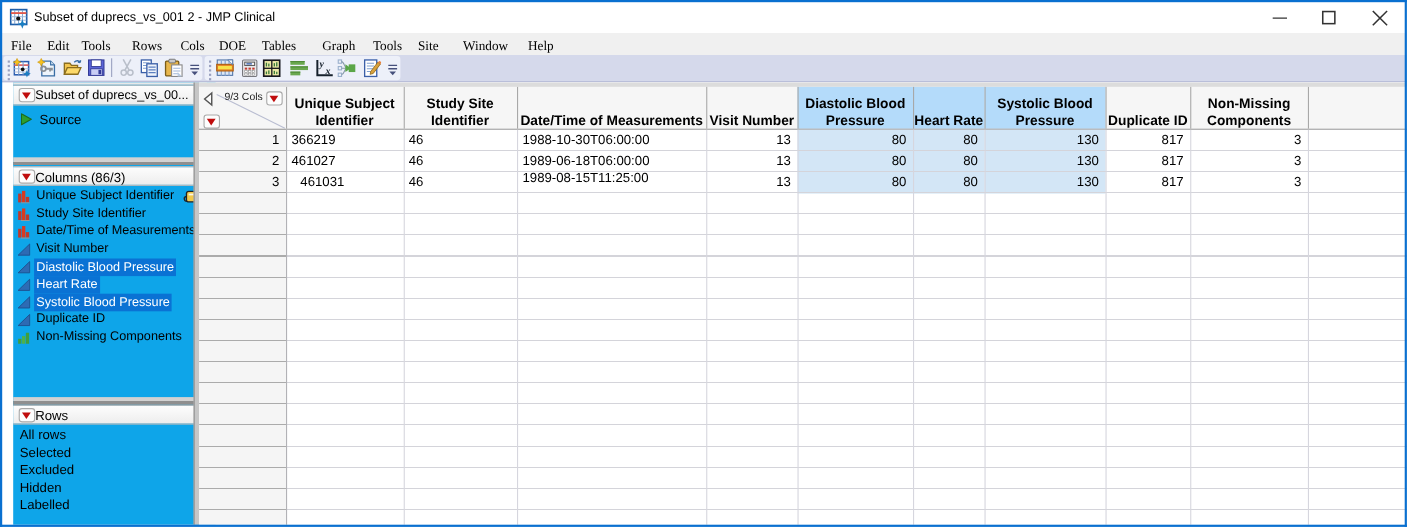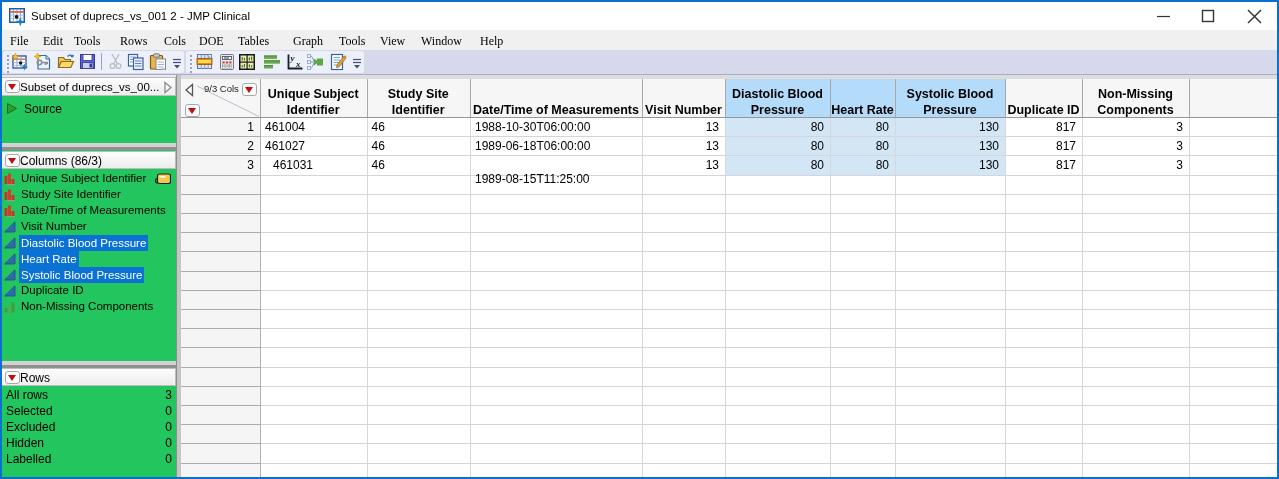--- a/index.html
+++ b/index.html
@@ -43,21 +43,21 @@
 <div class="abs" style="left:0;top:30px;width:1279px;height:20px;background:#f0f0f0">
 <span class="m" style="left:10px">File</span>
 <span class="m" style="left:43px">Edit</span>
 <span class="m" style="left:74px">Tools</span>
 <span class="m" style="left:120px">Rows</span>
 <span class="m" style="left:164px">Cols</span>
 <span class="m" style="left:199px">DOE</span>
 <span class="m" style="left:238px">Tables</span>
 <span class="m" style="left:293px">Graph</span>
 <span class="m" style="left:339px">Tools</span>
-<span class="m" style="left:380px">View</span>
+<span class="m" style="left:380px">Site</span>
 <span class="m" style="left:421px">Window</span>
 <span class="m" style="left:480px">Help</span>
 </div>
 <div class="abs" style="left:0;top:50px;width:1279px;height:25px;background:#d5d9eb;border-bottom:1px solid #a7accd">
 <div class="abs" style="left:3px;top:1px;width:181px;height:22px;background:#edf0f9;border-radius:3px"></div>
 <div class="abs" style="left:186px;top:1px;width:178px;height:22px;background:#edf0f9;border-radius:3px"></div>
 <div class="abs grip" style="left:7px;top:5px">
       <i></i>
       <i></i>
       <i></i>
@@ -228,21 +228,21 @@
 <path d="M8 12 L14.5 3.5 L16.8 5.3 L10.3 13.8 L7.5 14.6 Z" fill="#d9a13c" stroke="#8a6414" stroke-width="0.7"></path>
 <path d="M14.5 3.5 L16.8 5.3 L17.5 4.2 C17.8 3.5 16.5 2.3 15.6 2.6 Z" fill="#e8803a"></path>
     </svg>
 <svg class="abs" style="left:352px;top:8px" width="10" height="12" viewBox="0 0 10 12">
       <line x1="1" y1="1.5" x2="9" y2="1.5" stroke="#46507c" stroke-width="1.2"></line>
       <line x1="1" y1="4.5" x2="9" y2="4.5" stroke="#46507c" stroke-width="1.2"></line>
       <path d="M2 7 H8 L5 10.5 Z" fill="#46507c"></path>
     </svg>
 </div>
 <div class="abs" id="content" style="left:0;top:75px;width:1279px;height:402px;background:#fff">
-<div class="abs" style="left:0;top:0;width:184px;height:402px;background:#22c55e">
+<div class="abs" style="left:12px;top:0;width:184px;height:402px;background:#0ea5e9">
 <div class="abs" style="left:0;top:0;width:176px;height:2px;background:#e8e8e8"></div>
 <div class="sech" style="left:0;top:2px;width:176px;height:19px">
 <div class="redbtn" style="left:5px;top:2px"></div>
         <div class="txt" style="font-size:11.5px;top:3px">Subset of duprecs_vs_00...</div>
 <svg class="abs" style="left:163px;top:3px" width="10" height="13" viewBox="0 0 10 13">
           <path d="M2 1.5 L8 6.5 L2 11.5 Z" fill="#fdfdfd" stroke="#8a8a8a" stroke-width="1.3"></path>
         </svg>
 </div>
 <svg class="abs" style="left:7px;top:28px" width="10" height="11" viewBox="0 0 10 11">
         <path d="M0.5 0.5 L9.5 5.5 L0.5 10.5 Z" fill="#2e9e2e" stroke="#1c6a1c" stroke-width="1"></path>
@@ -358,21 +358,21 @@
 <div class="redbtn" style="left:61px;top:8px"></div>
 <div class="redbtn" style="left:4px;top:29px"></div>
 <div class="abs" style="left:0;top:42px;width:1098px;height:1px;background:#979797"></div>
 <div class="abs" style="left:0;top:43px;width:1098px;height:359px">
 <div class="abs" style="left:544px;top:0;width:105px;height:57.6px;background:#d3e6f6"></div>
 <div class="abs" style="left:649px;top:0;width:65px;height:57.6px;background:#d3e6f6"></div>
 <div class="abs" style="left:714px;top:0;width:110px;height:57.6px;background:#d3e6f6"></div>
 <div class="abs" style="left:0;top:0;width:79px;height:359px;background:repeating-linear-gradient(to bottom,#f5f5f5 0px,#f5f5f5 18.2px,#ababab 18.2px,#ababab 19.2px)"></div>
 <div class="abs" style="left:79px;top:0;width:1019px;height:359px;background:repeating-linear-gradient(to bottom,transparent 0px,transparent 18.2px,#d4d4da 18.2px,#d4d4da 19.2px)"></div>
 <div class="cell" style="left:0px;top:0.0px;width:73px;text-align:right">1</div>
-<div class="cell" style="left:84px;top:0.0px;width:101.5px">461004</div>
+<div class="cell" style="left:84px;top:0.0px;width:101.5px">366219</div>
 <div class="cell" style="left:190.5px;top:0.0px;width:98.5px">46</div>
 <div class="cell" style="left:294px;top:0.0px;width:167px">1988-10-30T06:00:00</div>
 <div class="cell" style="left:461px;top:0.0px;width:77px;text-align:right">13</div>
 <div class="cell" style="left:544px;top:0.0px;width:99px;text-align:right">80</div>
 <div class="cell" style="left:649px;top:0.0px;width:59px;text-align:right">80</div>
 <div class="cell" style="left:714px;top:0.0px;width:104px;text-align:right">130</div>
 <div class="cell" style="left:824px;top:0.0px;width:71px;text-align:right">817</div>
 <div class="cell" style="left:901px;top:0.0px;width:101px;text-align:right">3</div>
 <div class="cell" style="left:0px;top:19.2px;width:73px;text-align:right">2</div>
 <div class="cell" style="left:84px;top:19.2px;width:101.5px">461027</div>
@@ -380,21 +380,21 @@
 <div class="cell" style="left:294px;top:19.2px;width:167px">1989-06-18T06:00:00</div>
 <div class="cell" style="left:461px;top:19.2px;width:77px;text-align:right">13</div>
 <div class="cell" style="left:544px;top:19.2px;width:99px;text-align:right">80</div>
 <div class="cell" style="left:649px;top:19.2px;width:59px;text-align:right">80</div>
 <div class="cell" style="left:714px;top:19.2px;width:104px;text-align:right">130</div>
 <div class="cell" style="left:824px;top:19.2px;width:71px;text-align:right">817</div>
 <div class="cell" style="left:901px;top:19.2px;width:101px;text-align:right">3</div>
 <div class="cell" style="left:0px;top:38.4px;width:73px;text-align:right">3</div>
 <div class="cell" style="left:92px;top:38.4px;width:101.5px">461031</div>
 <div class="cell" style="left:190.5px;top:38.4px;width:98.5px">46</div>
-<div class="cell" style="left:294px;top:52px;width:167px">1989-08-15T11:25:00</div>
+<div class="cell" style="left:294px;top:34px;width:167px">1989-08-15T11:25:00</div>
 <div class="cell" style="left:461px;top:38.4px;width:77px;text-align:right">13</div>
 <div class="cell" style="left:544px;top:38.4px;width:99px;text-align:right">80</div>
 <div class="cell" style="left:649px;top:38.4px;width:59px;text-align:right">80</div>
 <div class="cell" style="left:714px;top:38.4px;width:104px;text-align:right">130</div>
 <div class="cell" style="left:824px;top:38.4px;width:71px;text-align:right">817</div>
 <div class="cell" style="left:901px;top:38.4px;width:101px;text-align:right">3</div>
 <div class="vline" style="left:79px;top:0;height:359px;background:#b2b2b6"></div>
 <div class="vline" style="left:185.5px;top:0;height:359px;background:#d6d6de"></div>
 <div class="vline" style="left:289px;top:0;height:359px;background:#d6d6de"></div>
 <div class="vline" style="left:461px;top:0;height:359px;background:#d6d6de"></div>

